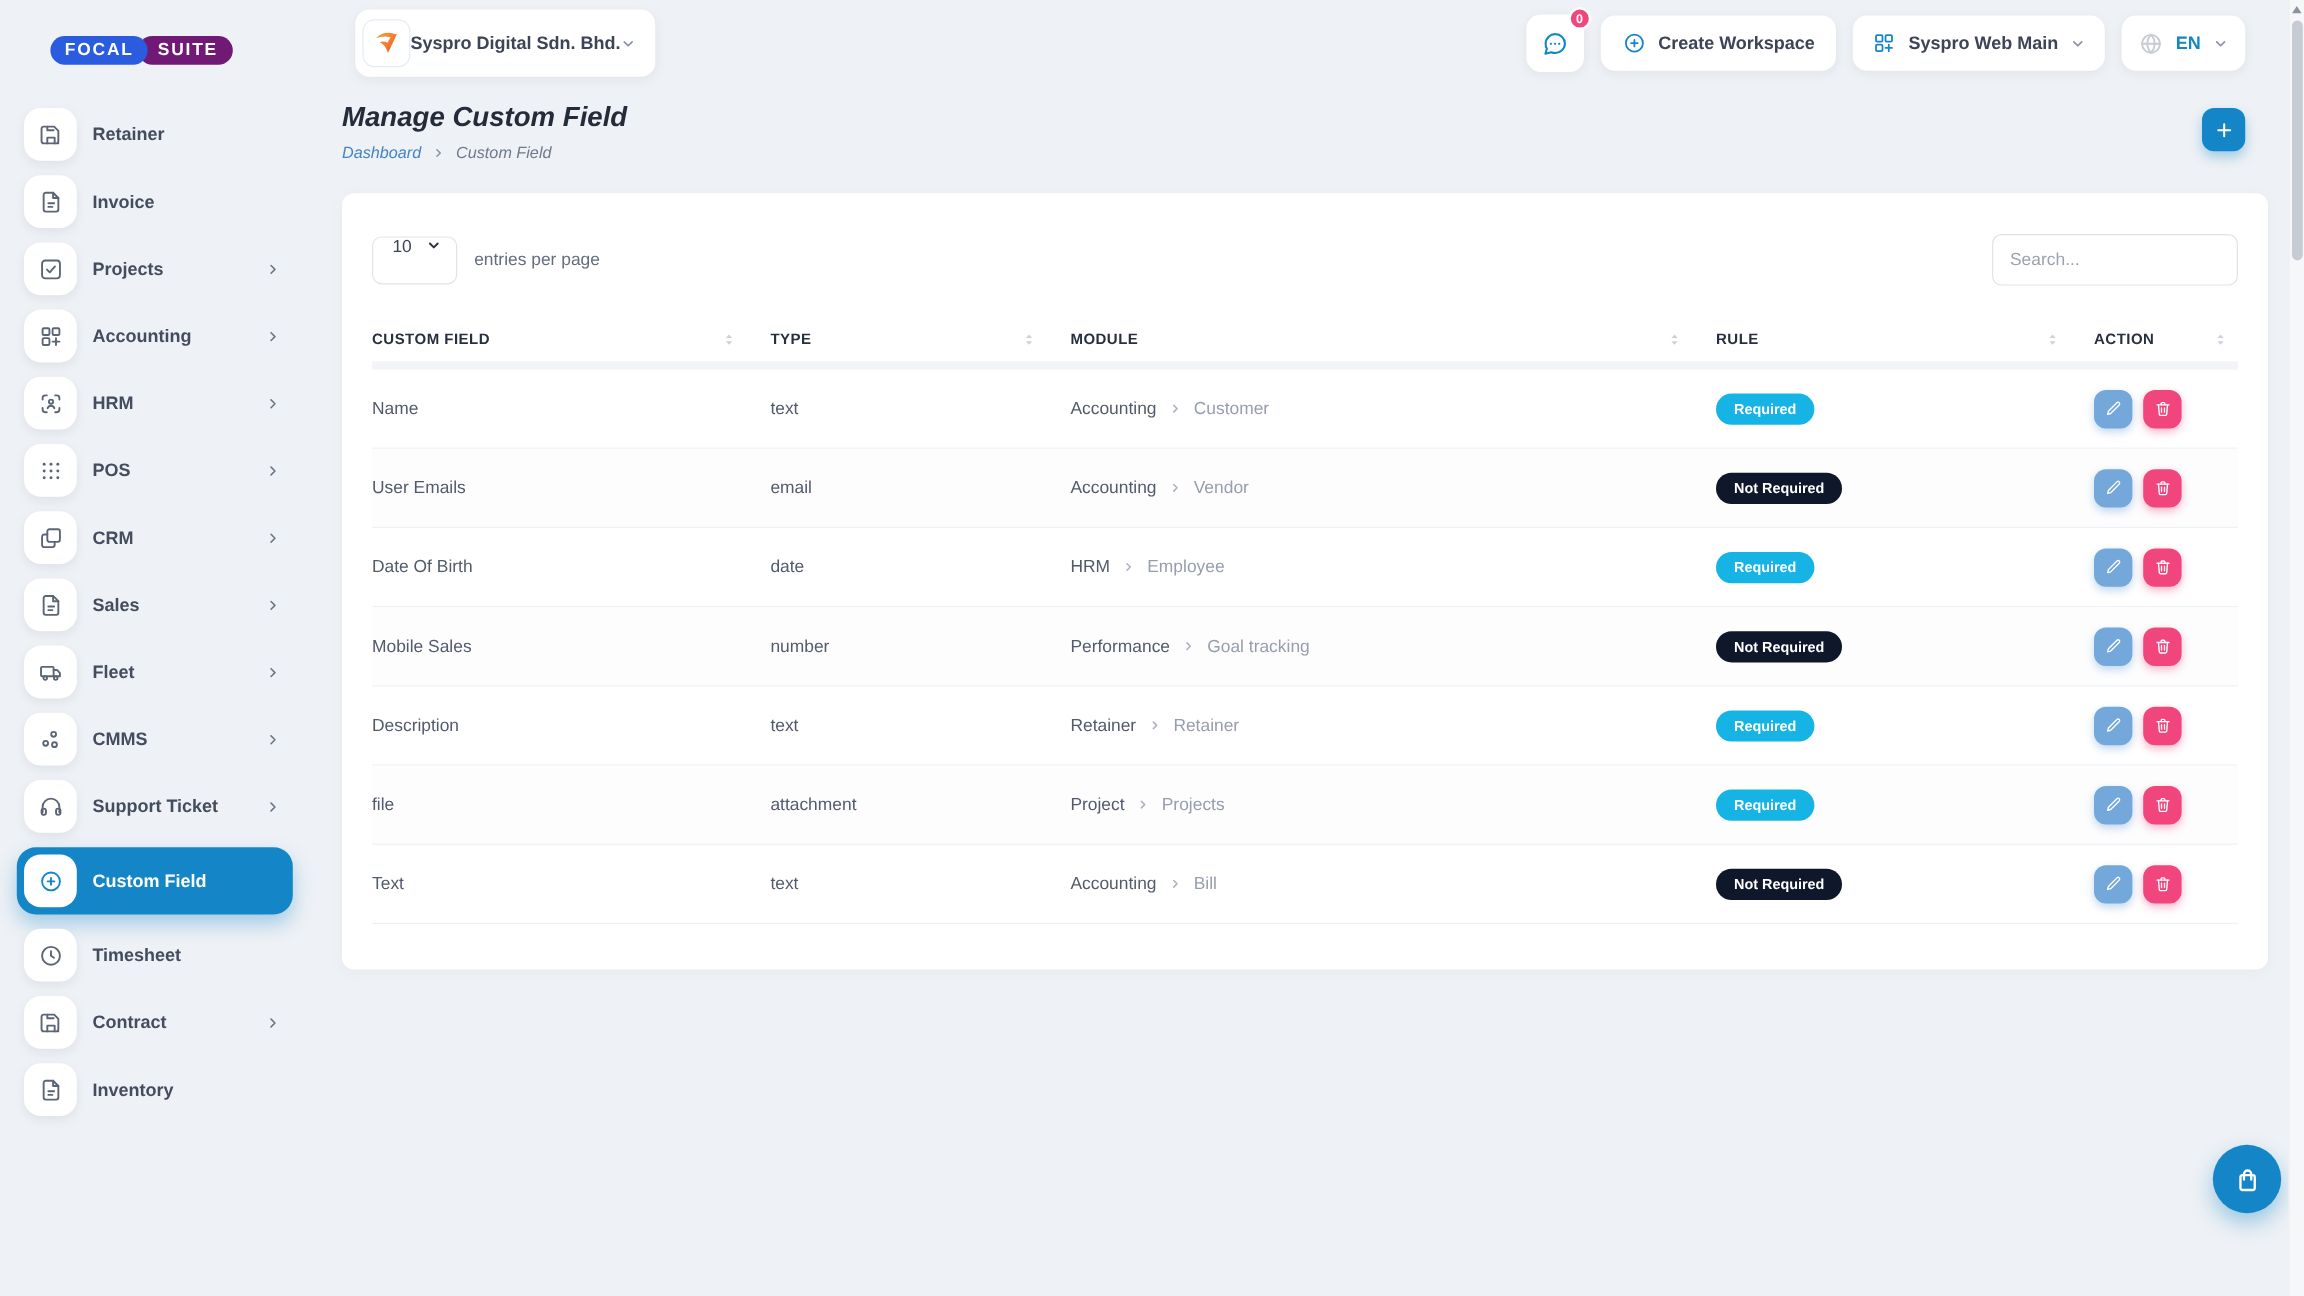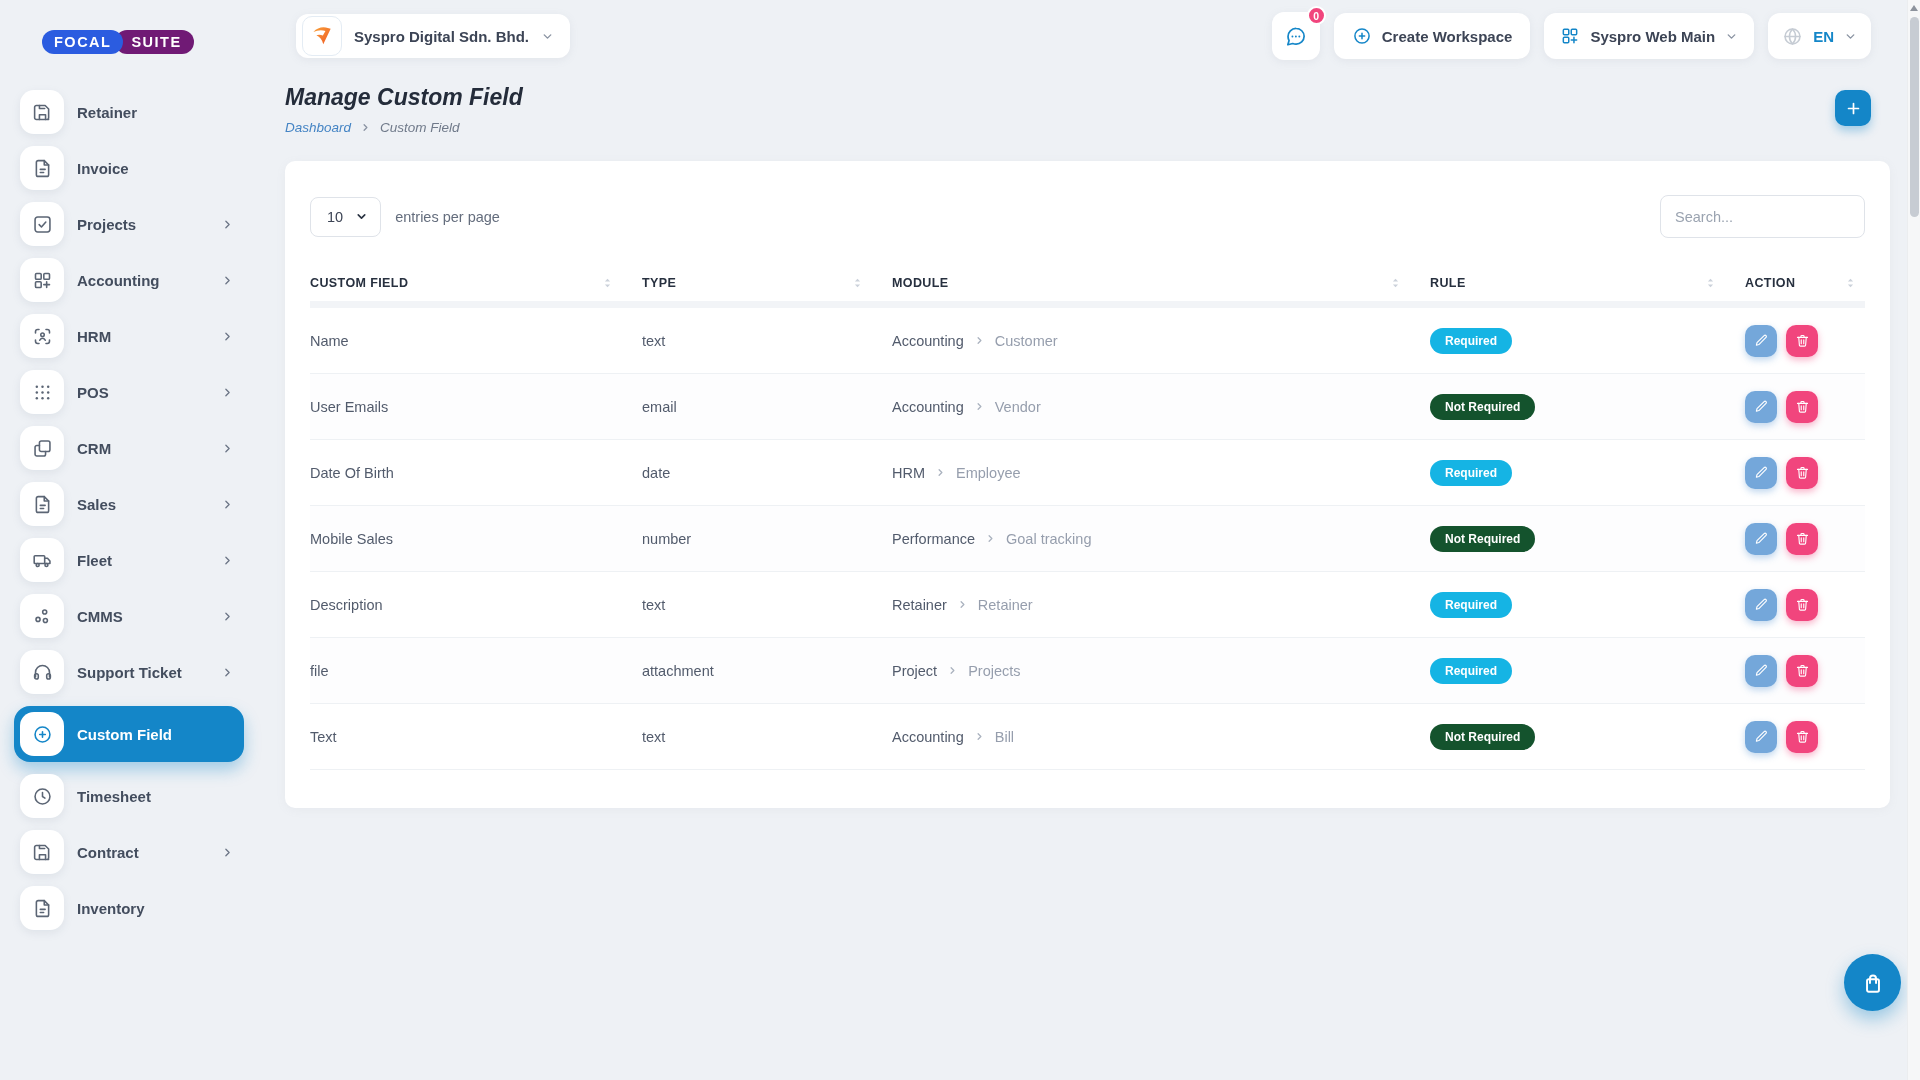--- a/index.html
+++ b/index.html
@@ -29,21 +29,21 @@
   .nav-chevron { margin-left:auto; margin-right:10px; color:#6b7585; }
   .nav-chevron svg { width:13px; height:13px; }
   .nav-item.active { background:#1486c8; border-radius:16px; padding:0 10px 0 6px; margin-left:-6px; width:230px; box-shadow:0 8px 16px rgba(20,134,200,.35); height:56px; }
   .nav-item.active .icon-box { color:#1486c8; box-shadow:none; }
   .nav-item.active .nav-label { color:#fff; }
 
   
   .main { position:absolute; left:252px; top:0; right:0; bottom:0; }
   .topbar { display:flex; align-items:center; height:72px; padding:0 49px 0 44px; }
   .pill { background:#fff; border-radius:12px; display:flex; align-items:center; box-shadow:0 2px 8px rgba(140,150,165,.12); cursor:pointer; }
-  .ws-pill { padding:5px 16px 5px 6px; gap:12px; height:44px; }
+  .ws-pill { padding:5px 16px 5px 6px; gap:0; height:56px; }
   .ws-logo { width:40px; height:40px; border-radius:10px; border:1px solid #e4ecf4; display:flex; align-items:center; justify-content:center; background:#fff; }
   .ws-logo svg { width:26px; height:26px; }
   .ws-label { font-size:15px; font-weight:600; color:#3c4455; }
   .chev-down { color:#8a93a2; }
   .chev-down svg { width:13px; height:13px; }
   .topbar-right { margin-left:auto; display:flex; align-items:center; gap:14px; }
   .chat-btn { width:48px; height:48px; border-radius:12px; justify-content:center; position:relative; color:#1486c8; }
   .chat-btn svg { width:23px; height:23px; }
   .chat-badge { position:absolute; top:-6px; right:-6px; min-width:19px; height:19px; border-radius:10px; background:#f1457d; color:#fff; font-size:10.5px; font-weight:bold; display:flex; align-items:center; justify-content:center; border:2px solid #fff; padding:0 4px; }
   .cw-pill { height:46px; padding:0 18px; gap:10px; font-size:15px; font-weight:600; color:#3c4455; }
@@ -59,42 +59,42 @@
   .breadcrumb { display:flex; align-items:center; gap:9px; margin-top:9px; font-size:13.5px; }
   .bc-link { color:#4484c4; cursor:pointer; }
   .bc-sep { color:#8a93a2; } .bc-sep svg { width:11px; height:11px; }
   .bc-current { color:#707a8a; }
   .add-btn { width:36px; height:36px; border-radius:10px; background:#1486c8; color:#fff; border:none; display:flex; align-items:center; justify-content:center; cursor:pointer; box-shadow:0 5px 10px rgba(20,134,200,.35); margin-top:6px; }
   .add-btn svg { width:17px; height:17px; }
 
   
   .card { background:#fff; border-radius:10px; margin:26px 30px 0 33px; padding:34px 25px 38px; box-shadow:0 2px 10px rgba(150,158,172,.08); }
   .controls { display:flex; align-items:center; }
-  .entries-select { display:flex; align-items:center; gap:12px; border:1px solid #dfe3e9; border-radius:8px; height:40px; padding:0 12px 0 16px; font-size:14.5px; color:#3c4455; background:#fff; cursor:pointer; }
+  .entries-select { display:flex; align-items:flex-start; gap:12px; border:1px solid #dfe3e9; border-radius:8px; height:40px; padding:0 12px 0 16px; font-size:14.5px; color:#3c4455; background:#fff; cursor:pointer; }
   .entries-select .chev svg { width:13px; height:13px; color:#2a3342; }
   .entries-label { margin-left:14px; font-size:14.5px; color:#646d7d; }
   .search-input { margin-left:auto; width:205px; height:43px; border:1px solid #dfe3e9; border-radius:8px; padding:0 14px; font-size:14.5px; color:#3c4455; font-family:"Liberation Sans",sans-serif; outline:none; }
   .search-input::placeholder { color:#9aa3b0; }
 
   .table { margin-top:26px; }
   .trow { display:grid; grid-template-columns:332px 250px 538px 315px auto; align-items:center; }
   .thead { height:44px; border-bottom:7px solid #f2f4f7; }
   .th { display:flex; align-items:center; font-size:12.5px; font-weight:bold; letter-spacing:.4px; color:#27303f; cursor:pointer; }
   .sort { margin-left:auto; margin-right:28px; opacity:.85; }
   .th:last-child .sort { margin-right:8px; }
   .sort svg { width:13px; height:16px; }
   .tbody .trow { height:66px; border-bottom:1px solid #eef1f4; }
   .tbody .trow:nth-child(even) { background:#fdfdfe; }
   .td { font-size:14.5px; color:#525b6c; }
   .td-module { display:flex; align-items:center; gap:10px; }
   .mod-chev { color:#aab2bf; } .mod-chev svg { width:11px; height:11px; }
   .mod-sub { color:#969ead; }
   .badge { display:inline-block; padding:6px 15px; border-radius:15px; font-size:12px; font-weight:bold; color:#fff; }
   .badge.req { background:#15b4e4; }
-  .badge.notreq { background:#14532d; }
+  .badge.notreq { background:#0f172a; }
   .td-action { display:flex; gap:9px; }
   .act { width:32px; height:32px; border:none; border-radius:10px; color:#fff; display:flex; align-items:center; justify-content:center; cursor:pointer; }
   .act svg { width:15px; height:15px; }
   .act.edit { background:#74a7da; box-shadow:0 3px 7px rgba(116,167,218,.45); }
   .act.del  { background:#f1457d; box-shadow:0 3px 7px rgba(241,69,125,.4); }
   .tfoot { padding-top:30px; font-size:14.5px; color:#434d5e; }
 
   
   .fab { position:absolute; right:19px; bottom:69px; width:57px; height:57px; border-radius:50%; background:#1486c8; border:none; color:#fff; display:flex; align-items:center; justify-content:center; cursor:pointer; box-shadow:0 8px 18px rgba(20,134,200,.4); }
   .fab svg { width:26px; height:26px; }

